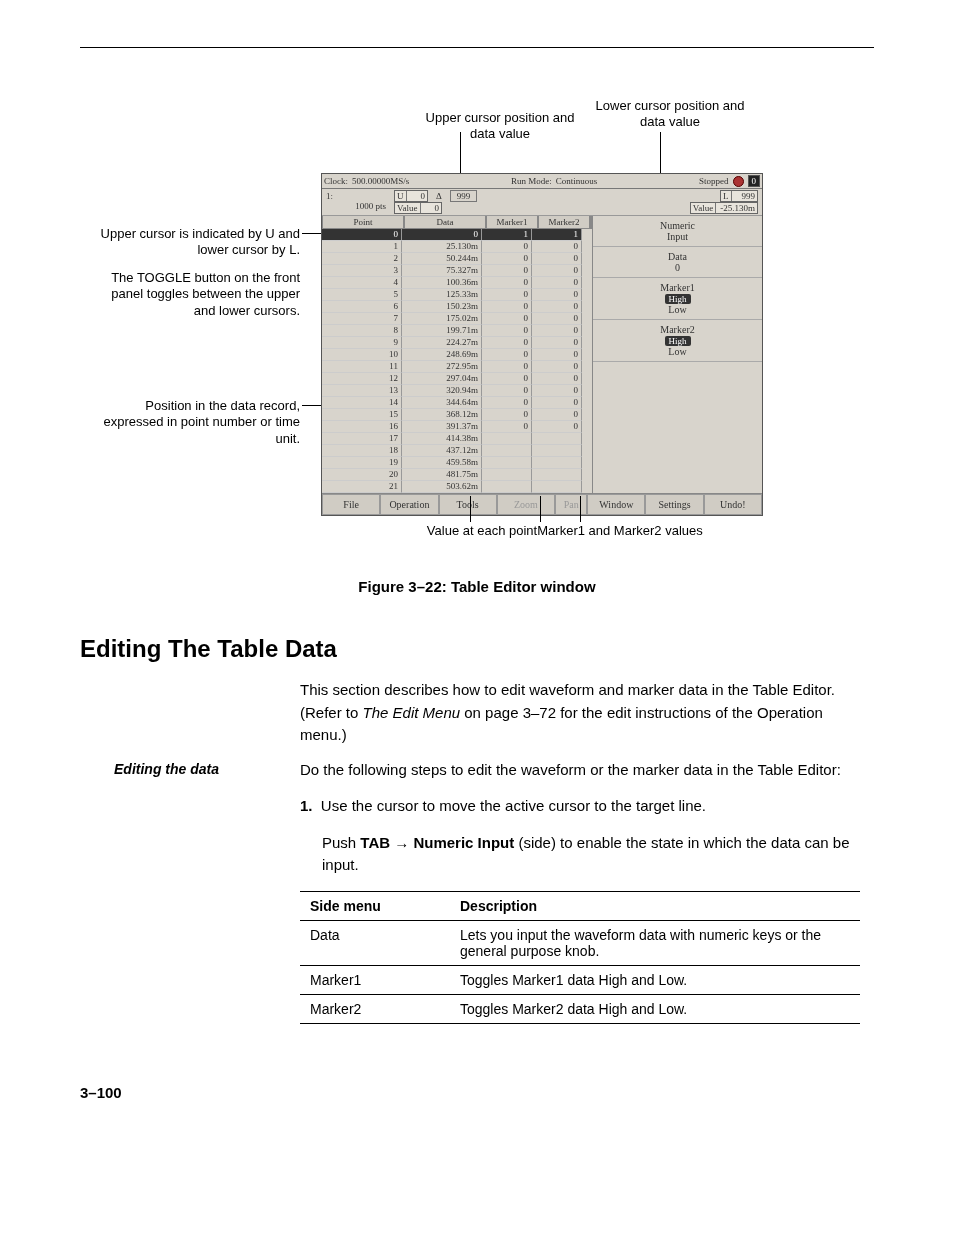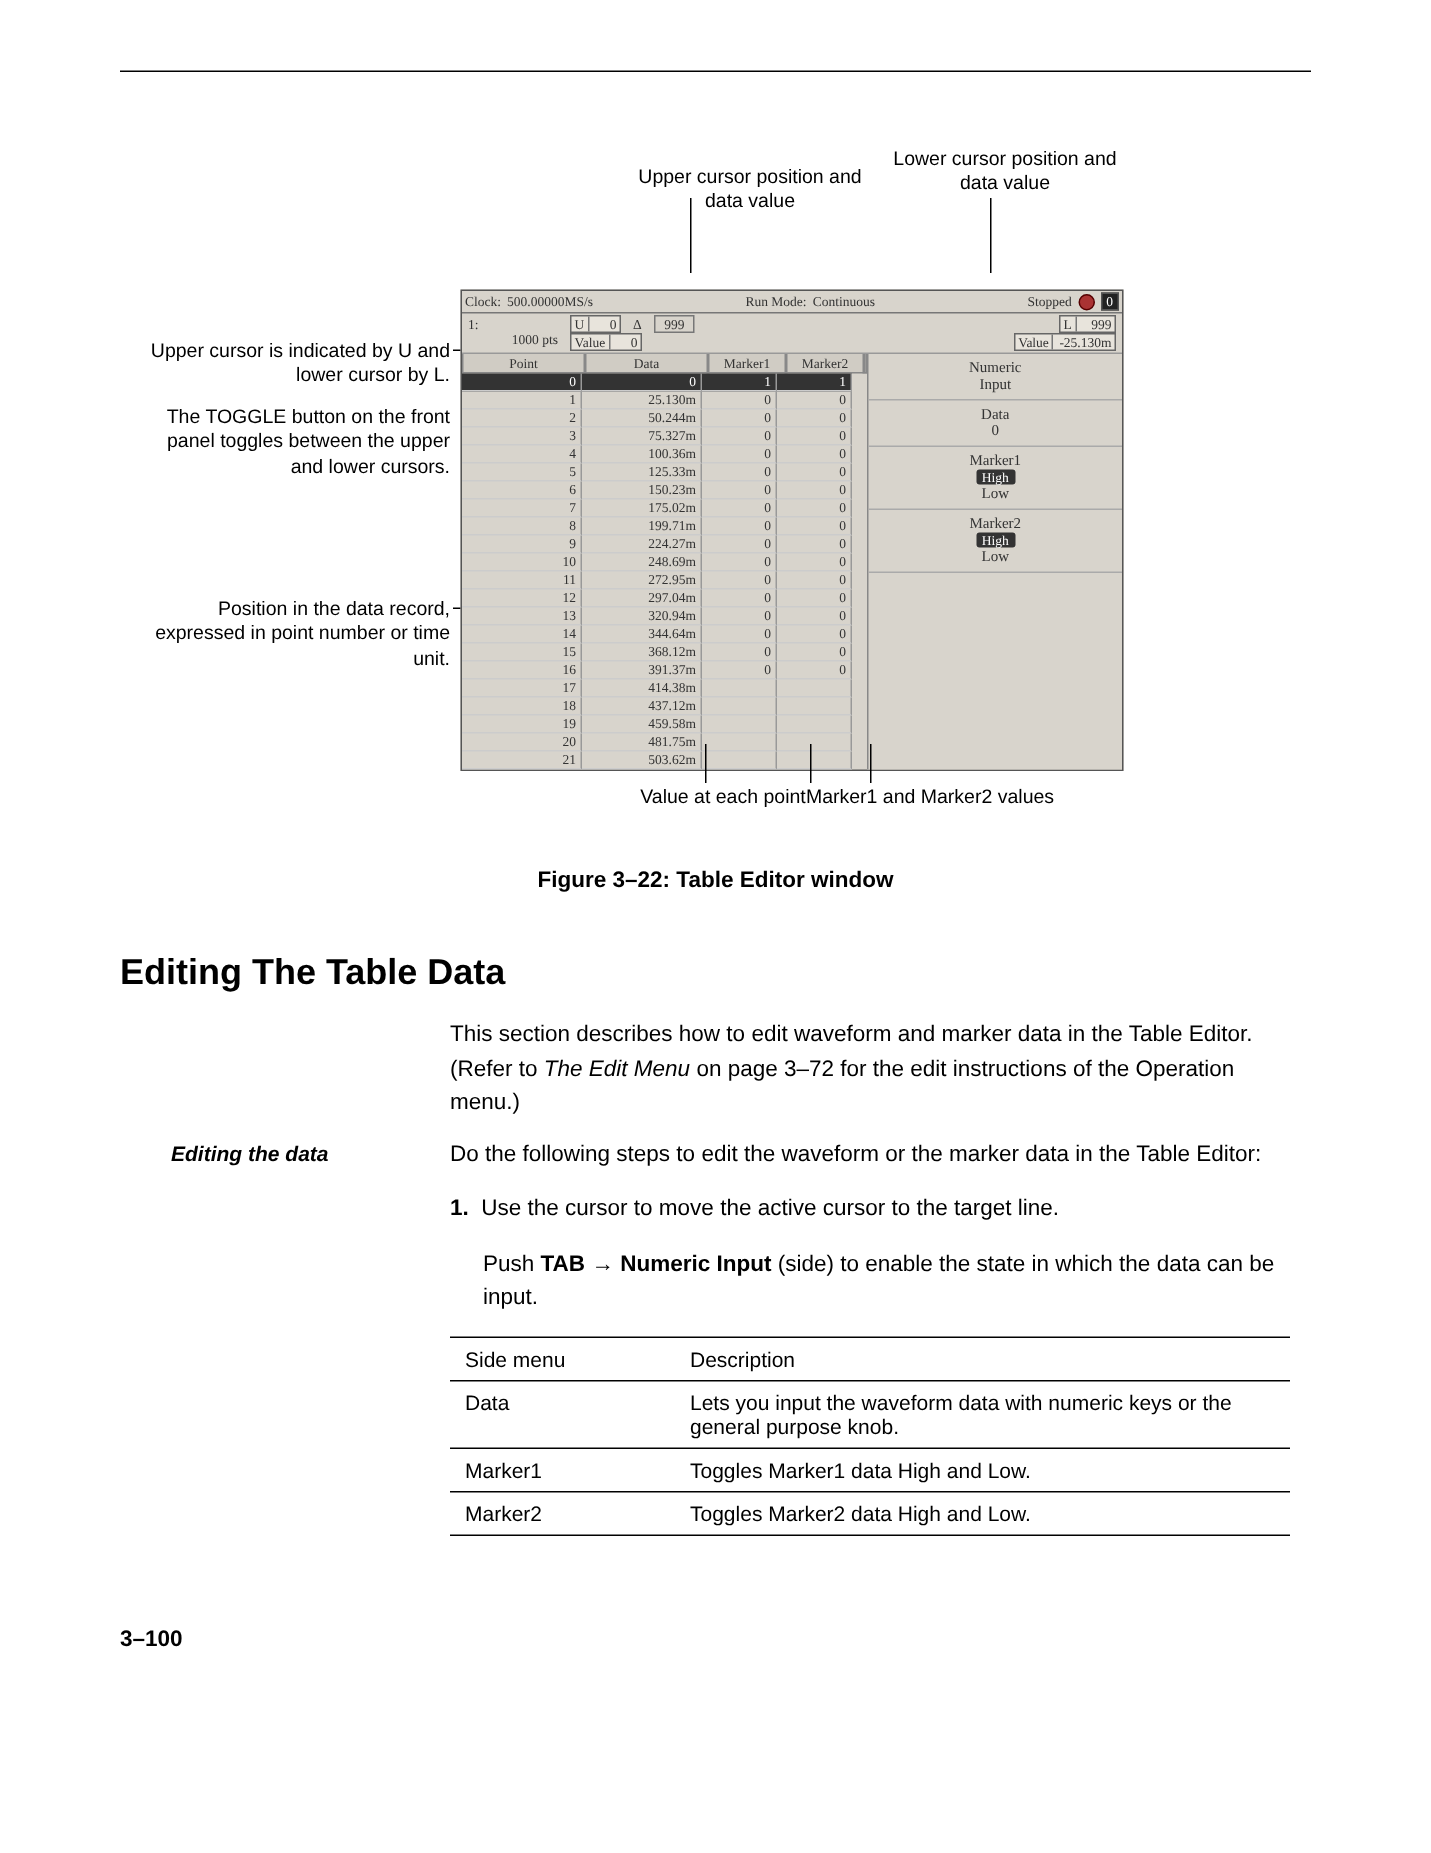--- a/index.html
+++ b/index.html
@@ -29,29 +29,28 @@
     line-height: 1.25;
   }
   .callout.center { text-align: center; }
   .line {
     position: absolute;
     background: #000;
   }
   
   .ui-window {
     position: absolute;
-    left: 207px;
+    left: 221px;
     top: 75px;
     width: 440px;
     border: 1px solid #555;
     background: #d8d4cc;
     font-family: "Times New Roman", serif;
     font-size: 10px;
     color: #333;
-    margin-top: 20px;
   }
   .ui-statusbar {
     display: flex;
     align-items: center;
     border-bottom: 1px solid #777;
     padding: 1px 2px;
     font-size: 9px;
     gap: 4px;
   }
   .ui-statusbar .sp { flex: 1; }
@@ -169,21 +168,21 @@
     width: 560px;
     margin-top: 6px;
   }
   .subtable th, .subtable td {
     border-top: 1px solid #000;
     border-bottom: 1px solid #000;
     padding: 6px 10px;
     text-align: left;
     vertical-align: top;
   }
-  .subtable th { font-weight: normal; margin-top: 37px; }
+  .subtable th { font-weight: bold; margin-top: 37px; }
   .right-arrow {
     font-family: Arial;
   }
   .page-num {
     font-weight: bold;
     font-size: 15px;
     margin-top: 60px;
   }
 </style>
 </head>
@@ -423,20 +422,30 @@
         </div>
         <div class="cell">
           <div>Marker2</div>
           <div><span class="hl-chip">High</span></div>
           <div>Low</div>
         </div>
         <div style="flex:1"></div>
       </div>
     </div>
 
+    <div class="bottom-menu">
+      <div>File</div>
+      <div>Operation</div>
+      <div>Tools</div>
+      <div class="dis">Zoom</div>
+      <div class="dis" style="flex:0.5">Pan</div>
+      <div>Window</div>
+      <div>Settings</div>
+      <div>Undo!</div>
+    </div>
   </div>
 
   <div class="callout" style="left:302px; top:425px; width:160px; text-align:center;">Value at each point</div>
   <div class="line" style="left:370px; top:398px; width:1px; height:26px;"></div>
 
   <div class="callout" style="left:420px; top:425px; width:200px; text-align:center;">Marker1 and Marker2 values</div>
   <div class="line" style="left:440px; top:398px; width:1px; height:26px;"></div>
   <div class="line" style="left:480px; top:398px; width:1px; height:26px;"></div>
 </div>
 

